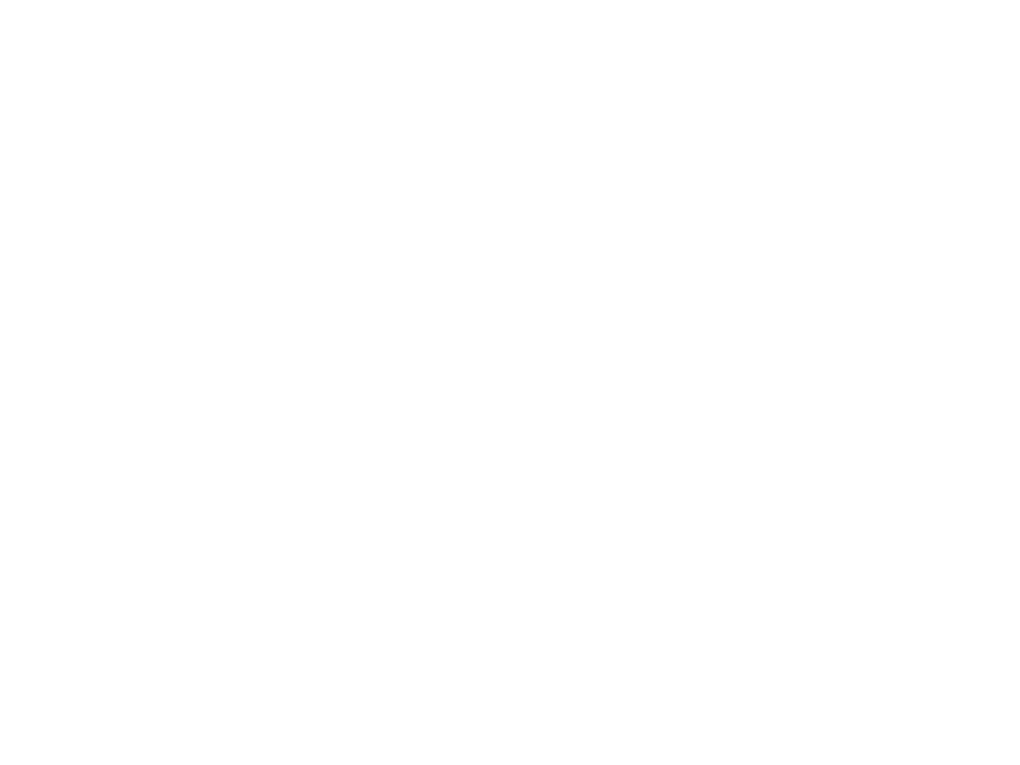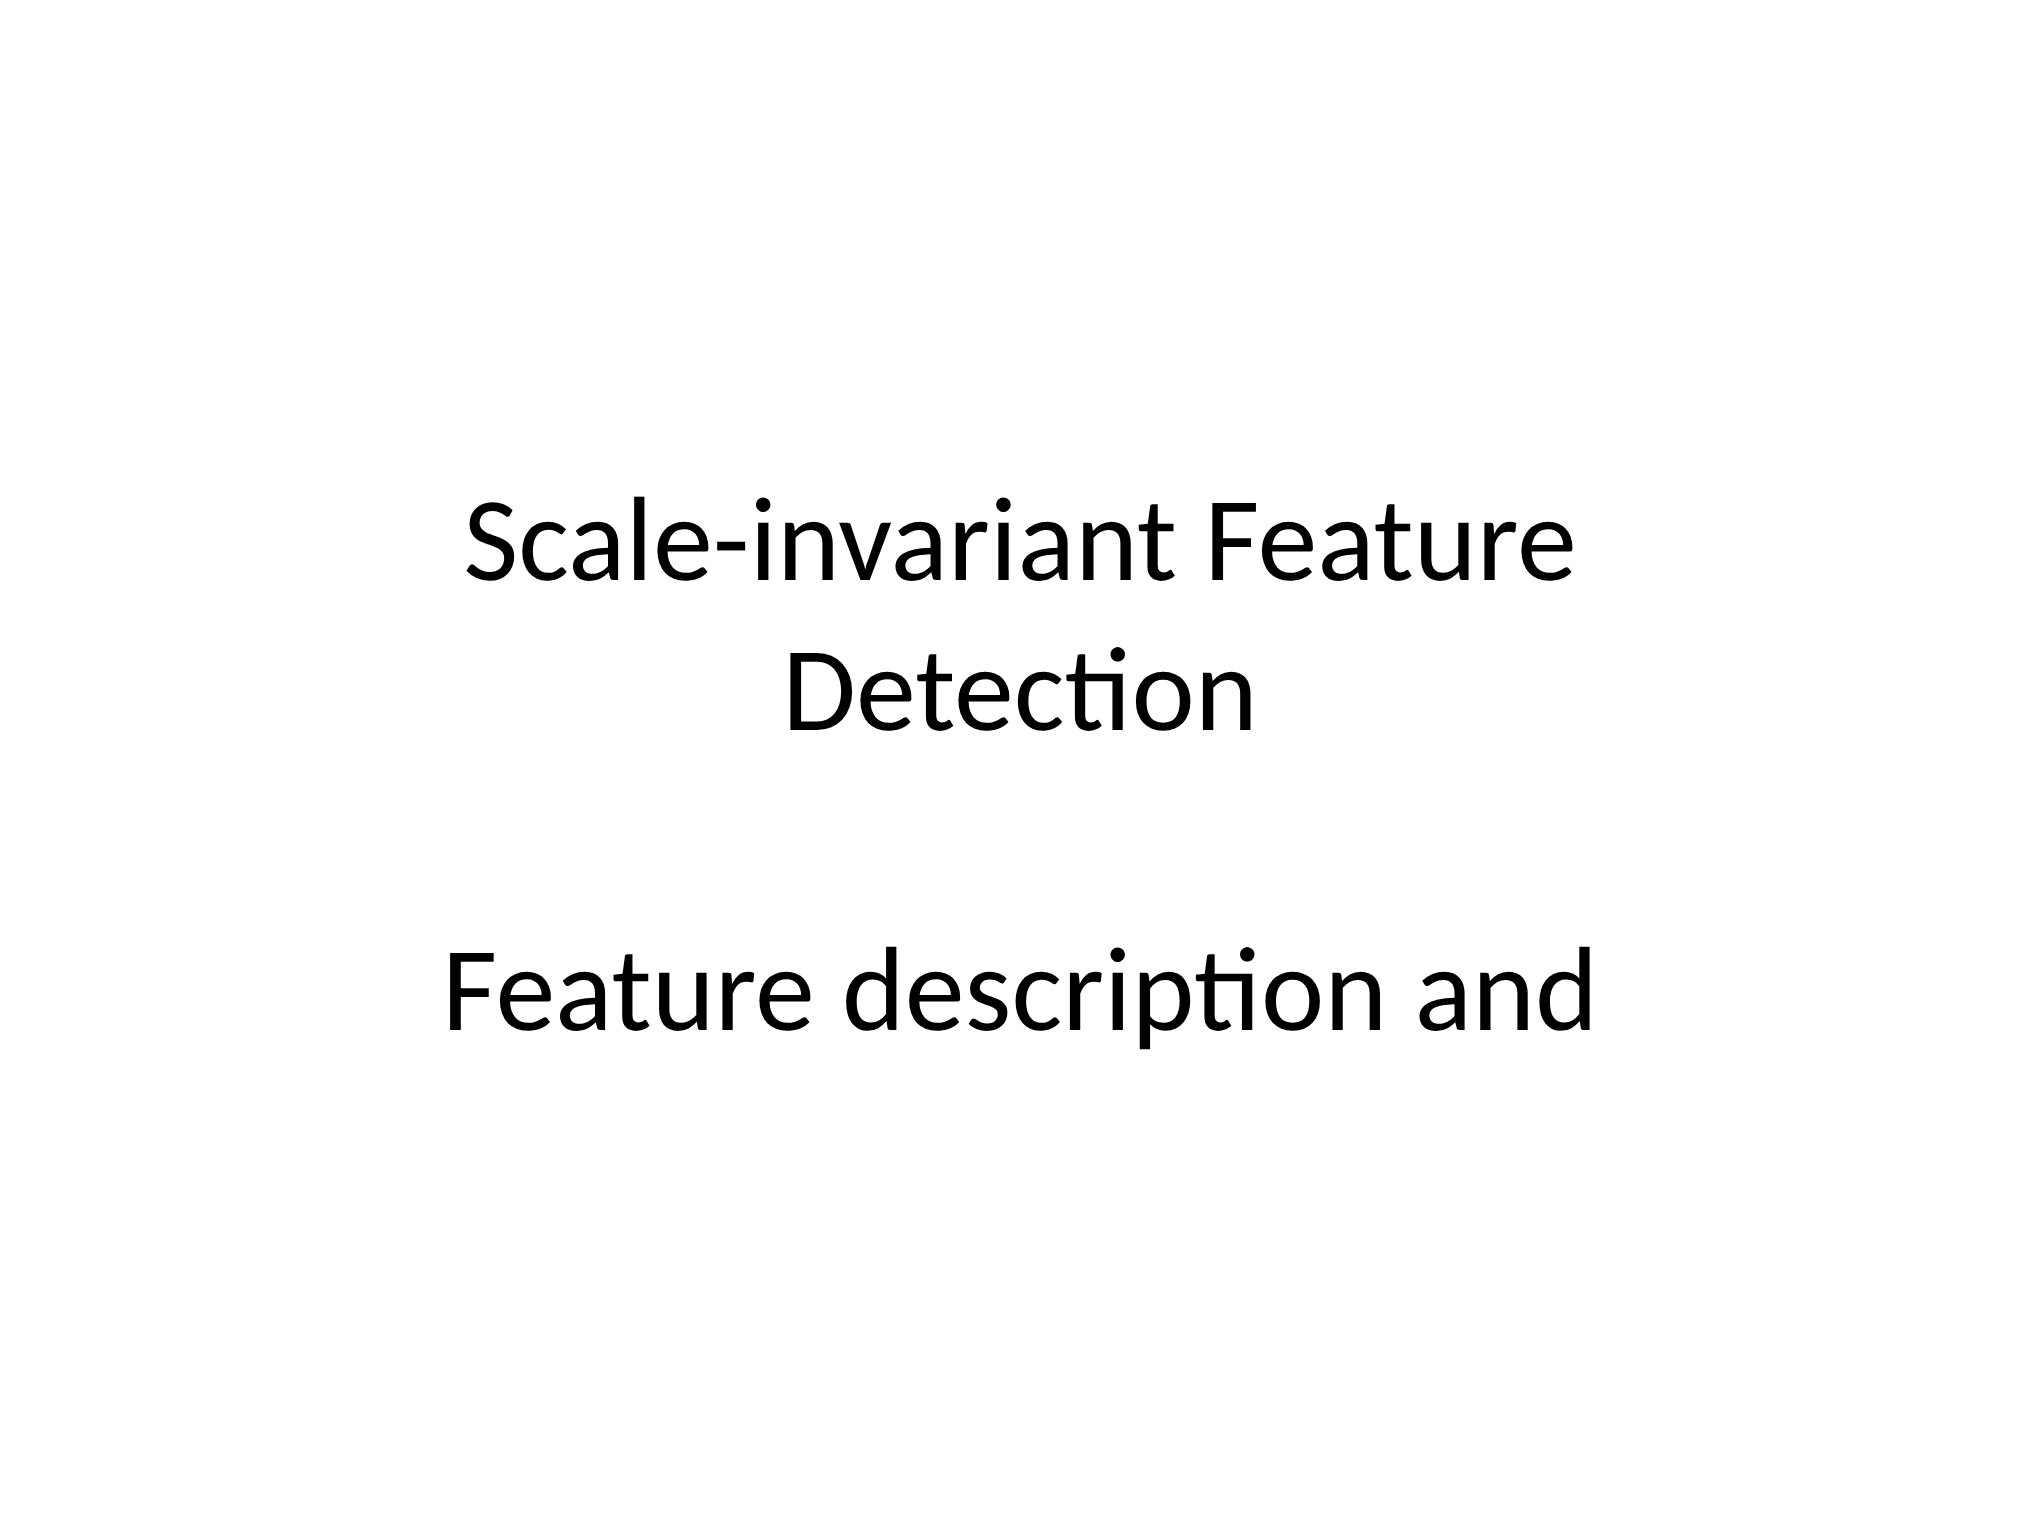--- a/index.html
+++ b/index.html
@@ -31,20 +31,15 @@
       display: block;
     }
     .subtitle-block {
       margin-top: 75px;
     }
   </style>
 </head>
 <body>
 
 <div class="slide-content">
-  <div class="title-block">
-    <span class="title-line">Scale-invariant Feature</span>
-    <span class="title-line">Detection</span>
-  </div>
   <div class="subtitle-block">
-    <span class="title-line">Feature description and</span>
   </div>
 </div>
 
 </body></html>

